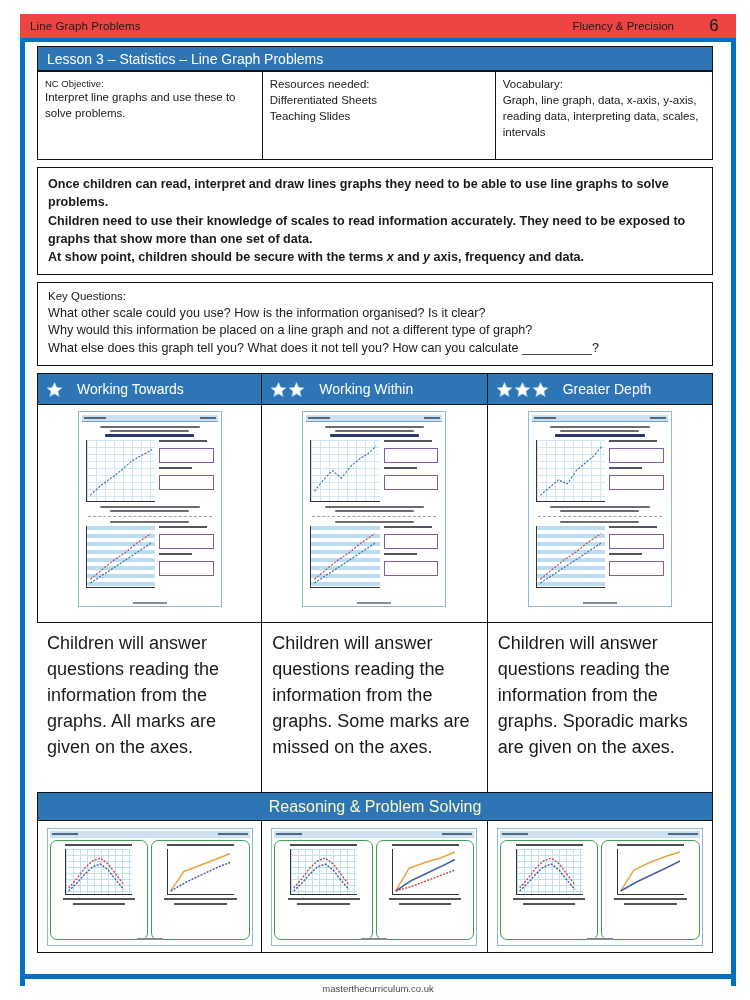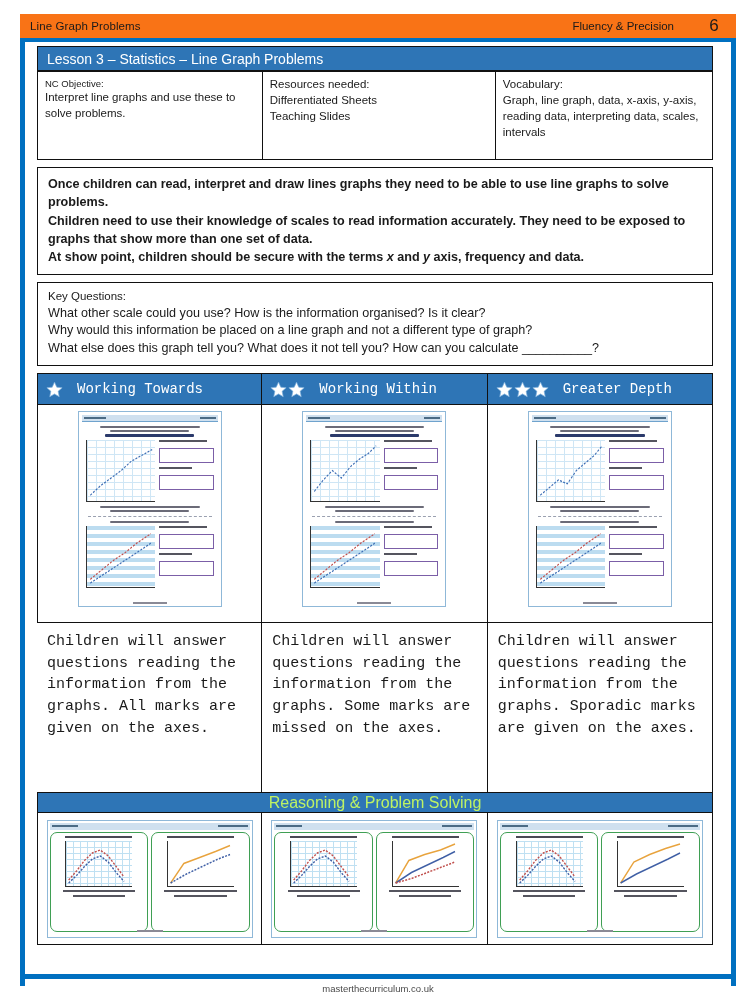--- a/index.html
+++ b/index.html
@@ -34,21 +34,21 @@
     right: 14px; top: 14px;
     width: 5px; height: 972px;
     background: #0070c0;
   }
 
   
   #header {
     position: absolute;
     left: 20px; top: 14px;
     width: 716px; height: 28px;
-    background: #f97316;
+    background: #ef4444;
     border-bottom: 4px solid #0070c0;
     box-sizing: border-box;
     display: flex;
     align-items: center;
   }
   #header .h-title {
     font-size: 11.5px;
     padding-left: 10px;
     letter-spacing: .1px;
     color: #1a1a1a;
@@ -141,38 +141,37 @@
     height: 32px;
     display: flex;
     align-items: center;
     gap: 2px;
     padding-left: 8px;
     font-size: 14px;
   }
   .diff-head + .diff-head { border-left: none; }
   .stars { display: inline-flex; gap: 1px; }
   .star { width: 17px; height: 17px; display: block; }
-  .diff-head .lbl { margin-left: 12px; font-family: Liberation Mono, monospace; }
+  .diff-head .lbl { margin-left: 12px; }
 
   .diff-cell {
     border: 1px solid #111;
     border-top: none;
     box-sizing: border-box;
     padding: 6px;
     background: #fff;
   }
   .diff-cell + .diff-cell { border-left: none; }
   .diff-cell.thumb-cell { height: 218px; display: flex; align-items: flex-start; justify-content: center; }
   .diff-cell.text-cell {
     height: 170px;
     padding: 8px 10px;
-    font-size: 15px;
+    font-size: 18px;
     line-height: 1.44;
     vertical-align: top;
-    font-family: Liberation Mono, monospace;
   }
   .diff-cell.text-cell p { margin: 0; }
 
   
   .ws {
     width: 144px;
     height: 196px;
     background: #ffffff;
     border: 1px solid #8fb8d8;
     box-sizing: border-box;
@@ -255,25 +254,25 @@
   .ws .ws-foot i {
     display: inline-block;
     height: 2px;
     width: 34px;
     background: #8a8a96;
   }
 
   
   .reason-bar {
     background: #2e75b6;
-    color: #bef264;
+    color: #fef9c3;
     border: 1px solid #111;
     border-top: none;
     box-sizing: border-box;
-    height: 20px;
+    height: 28px;
     display: flex;
     align-items: center;
     justify-content: center;
     font-size: 16px;
   }
   .reason-grid {
     display: grid;
     grid-template-columns: 1fr 1fr 1fr;
   }
   .reason-cell {

